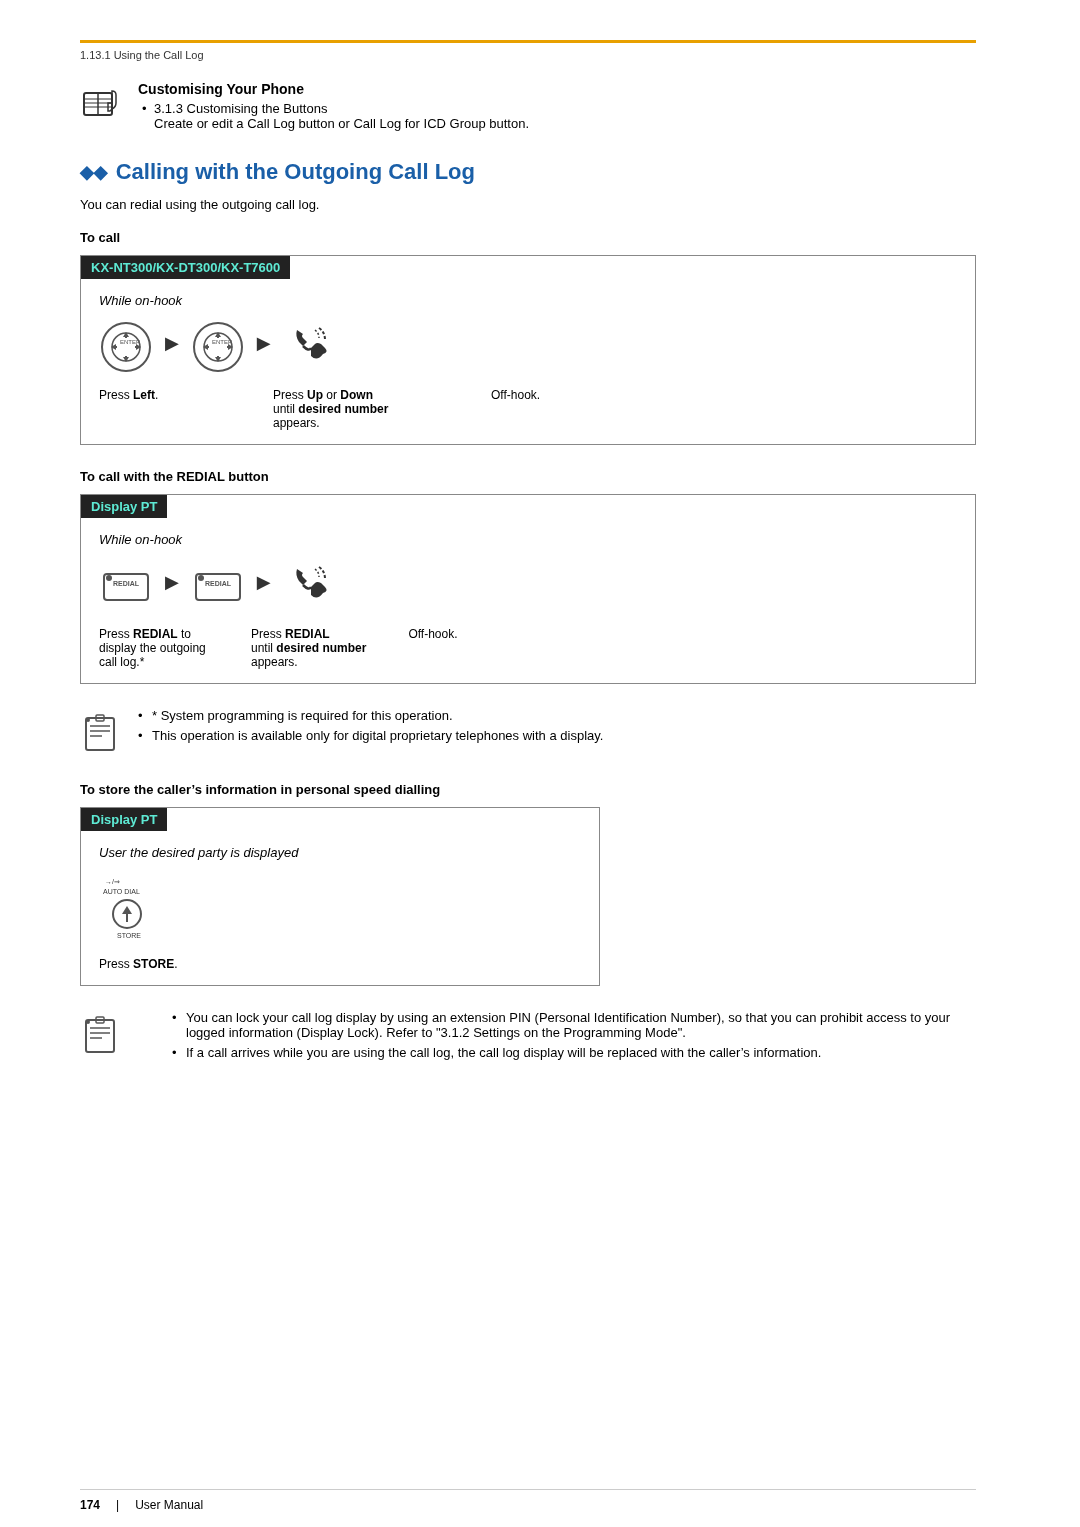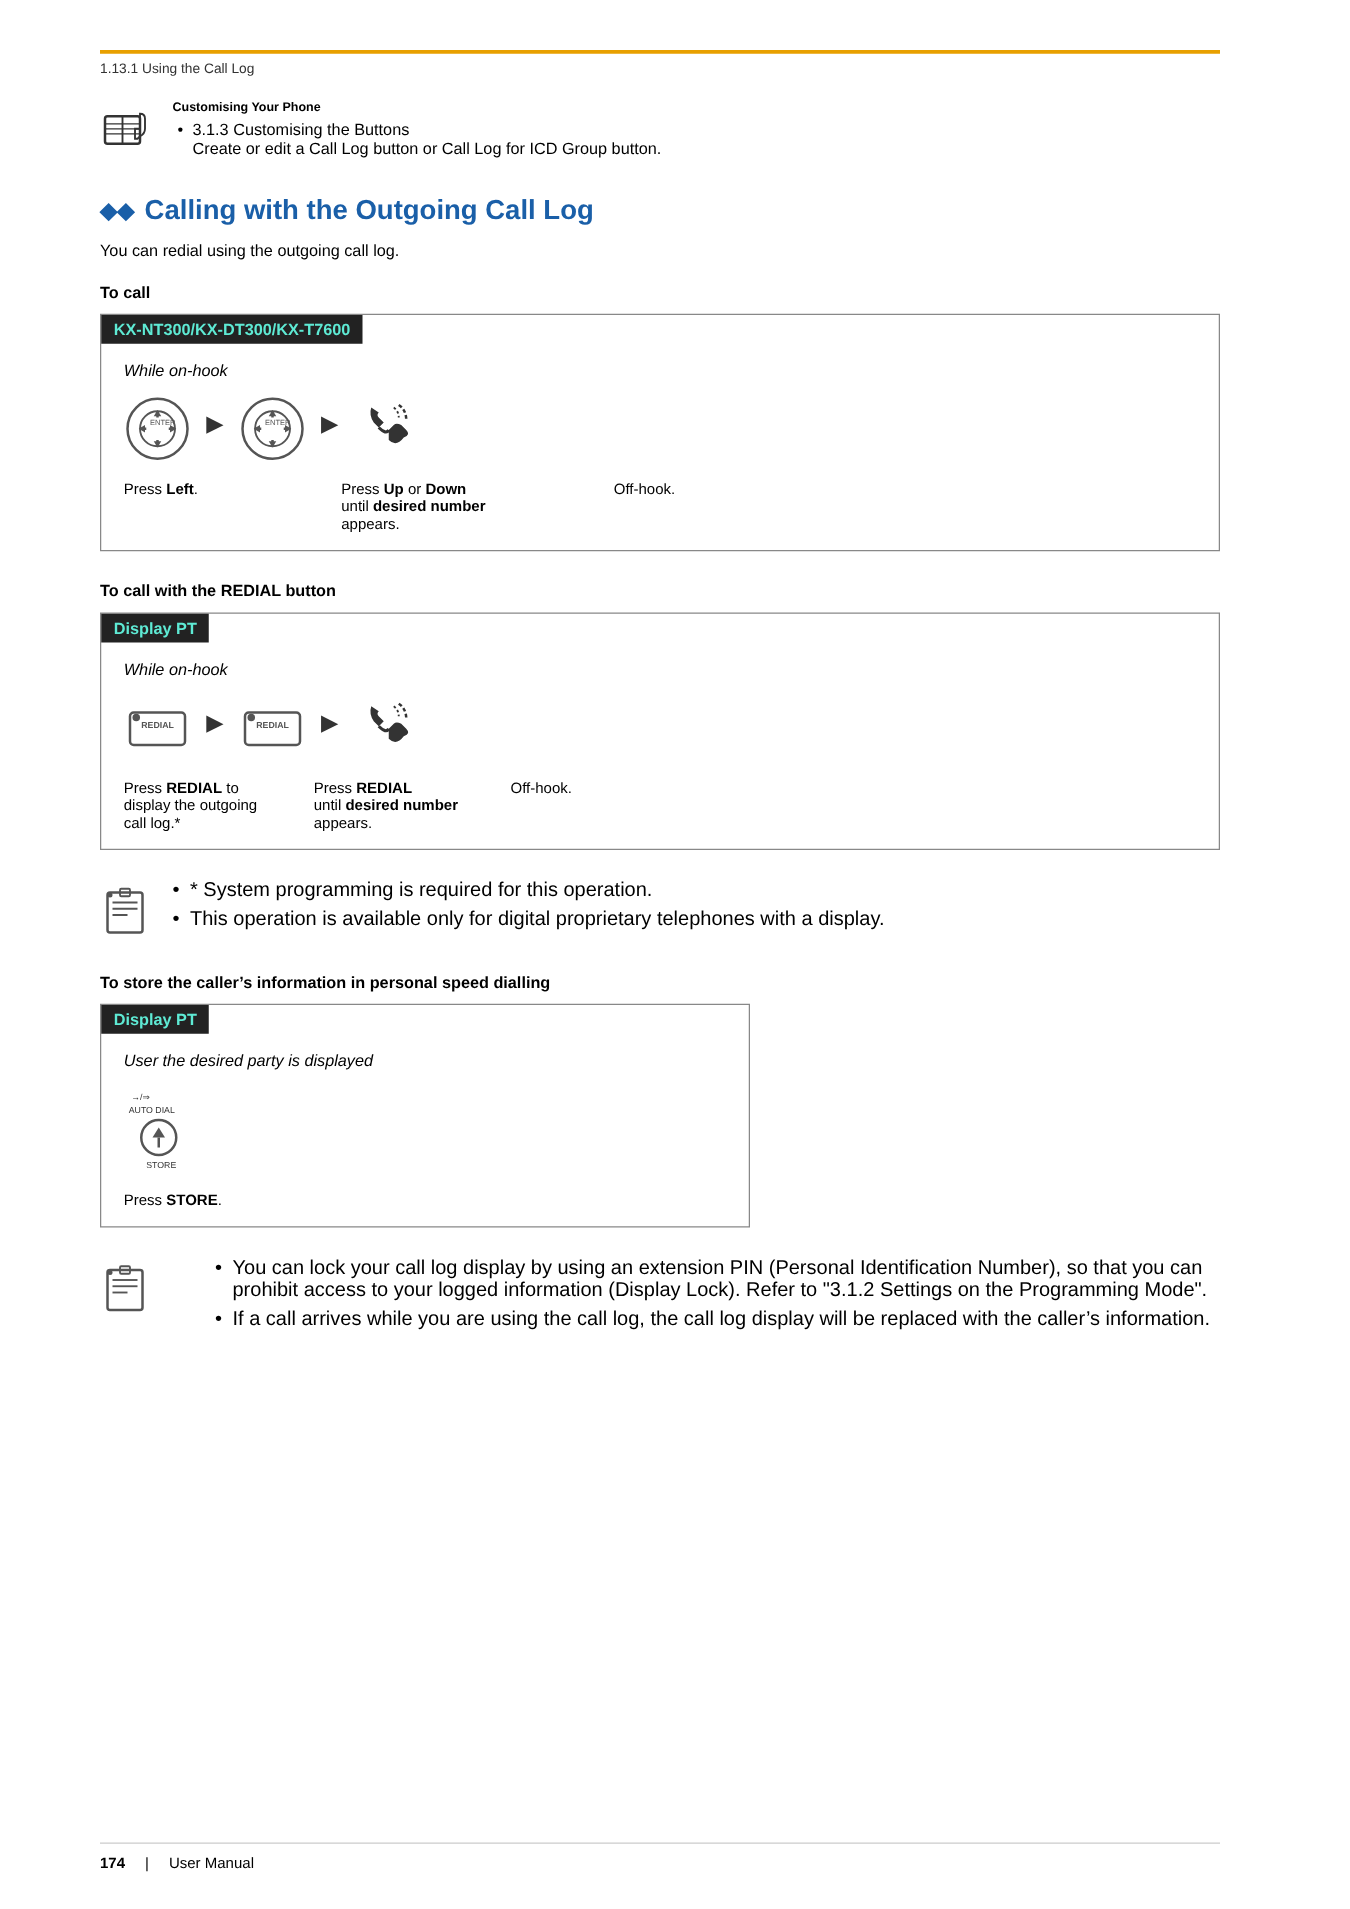--- a/index.html
+++ b/index.html
@@ -43,21 +43,21 @@
     .customising-icon {
       width: 44px;
       height: 44px;
       flex-shrink: 0;
       margin-top: 2px;
     }
 
     .customising-content {}
 
     .customising-title {
-      font-size: 10px;
+      font-size: 14px;
       font-weight: bold;
       margin-bottom: 4px;
     }
 
     .customising-item {
       font-size: 13px;
       margin-left: 16px;
       position: relative;
     }
 
@@ -162,21 +162,21 @@
 
     .notes-icon {
       width: 44px;
       height: 44px;
       flex-shrink: 0;
       margin-top: 2px;
     }
 
     .notes-list {
       list-style: none;
-      font-size: 16px;
+      font-size: 13px;
     }
 
     .notes-list li {
       position: relative;
       padding-left: 14px;
       margin-bottom: 5px;
     }
 
     .notes-list li::before {
       content: "•";
@@ -185,21 +185,21 @@
     }
 
     
     .half-box {
       width: 520px;
     }
 
     
     .footer {
       position: absolute;
-      bottom: 30px;
+      bottom: 15px;
       left: 80px;
       right: 80px;
       display: flex;
       align-items: center;
       font-size: 12px;
       gap: 16px;
       border-top: 1px solid #ccc;
       padding-top: 8px;
     }
 

